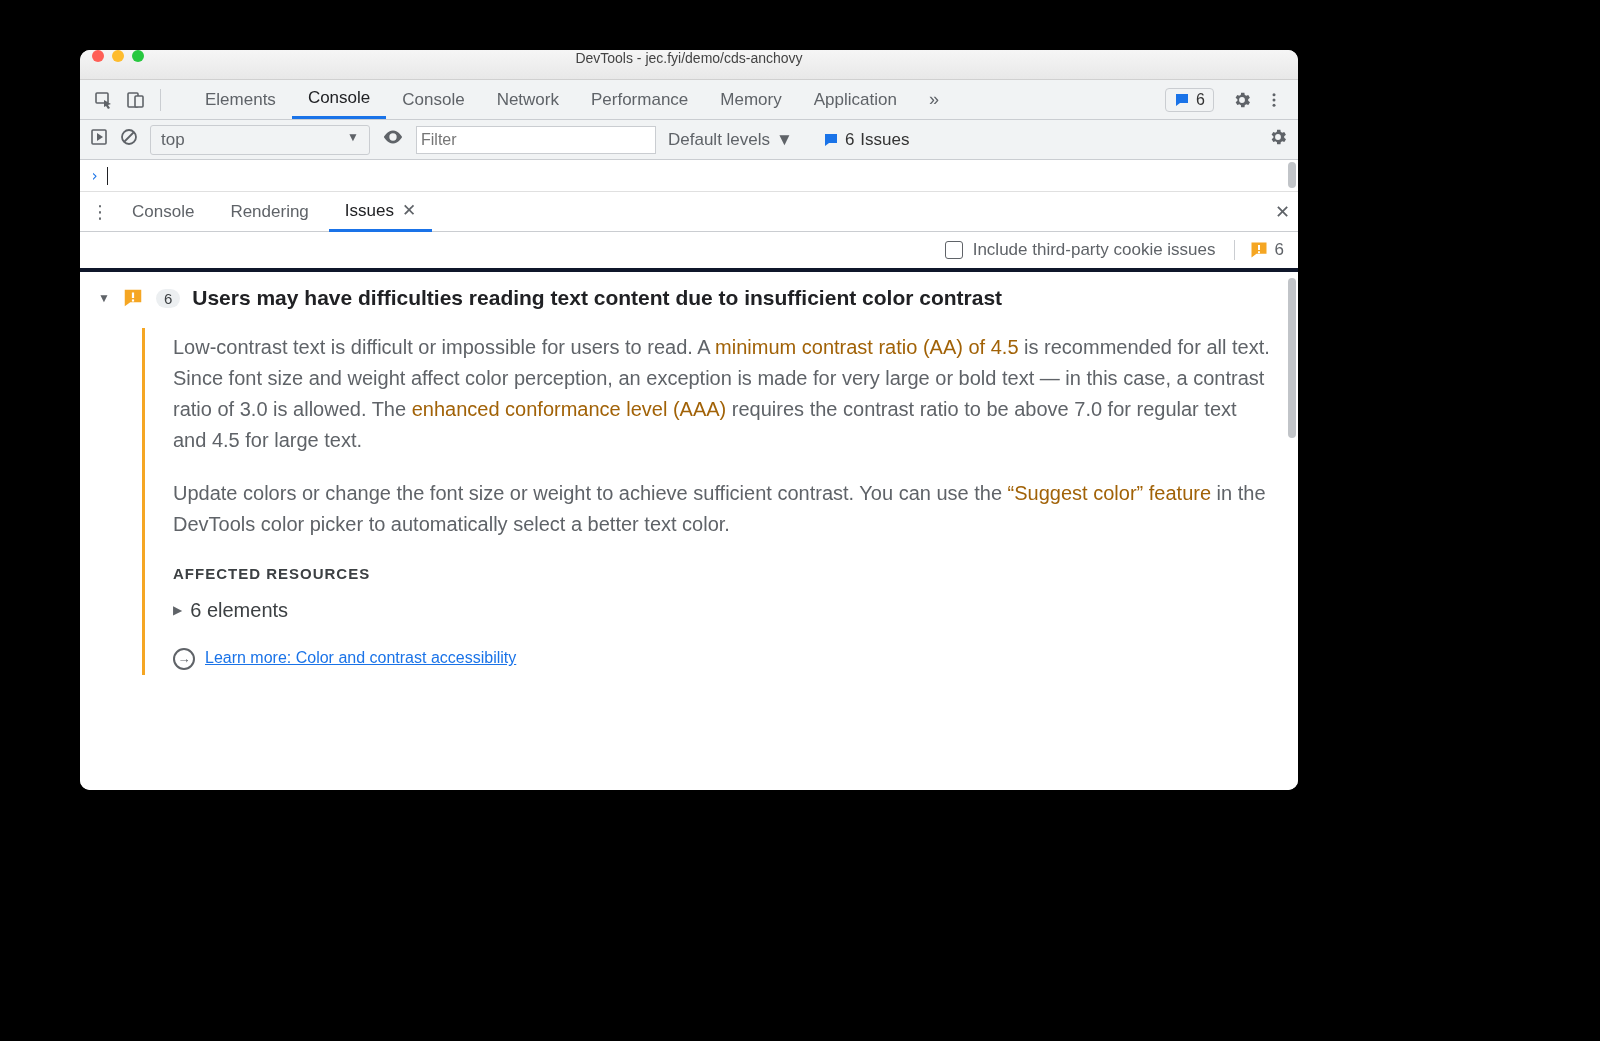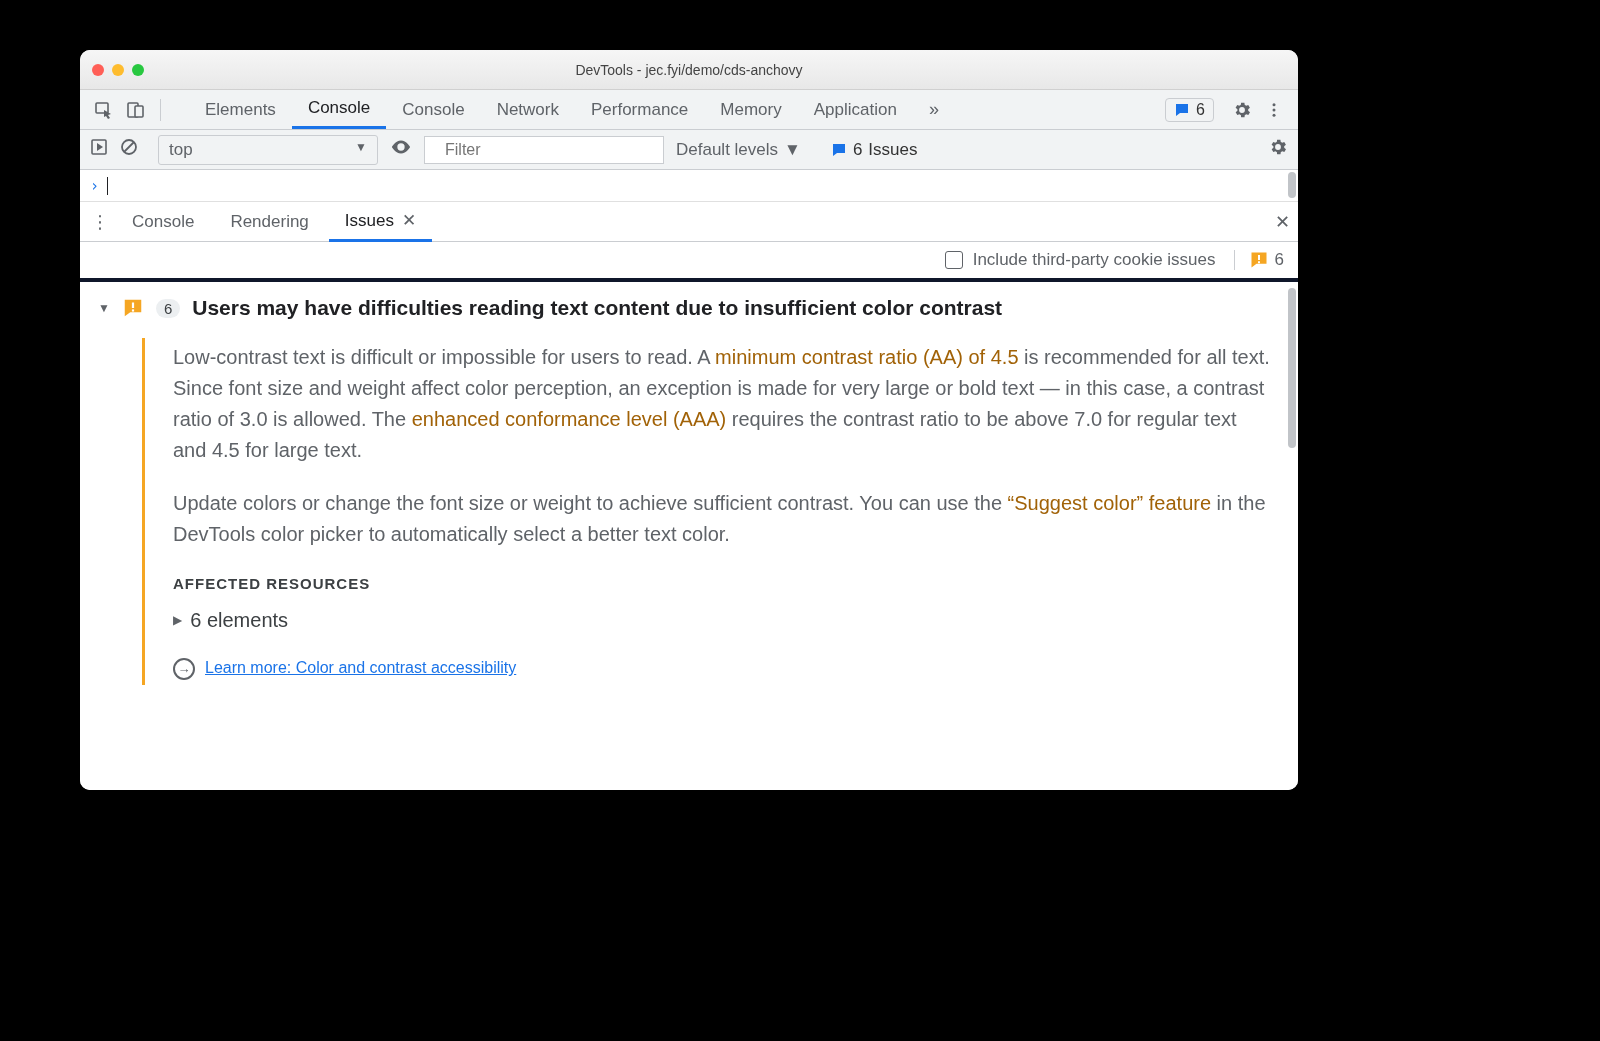--- a/index.html
+++ b/index.html
@@ -4,39 +4,39 @@
 <style>
   * { box-sizing: border-box; margin: 0; padding: 0; }
   html, body { width: 1600px; height: 1041px; background: #000; font-family: -apple-system, "Helvetica Neue", Arial, sans-serif; }
   .window {
     position: absolute; left: 80px; top: 50px; width: 1218px; height: 740px;
     background: #fff; border-radius: 10px; overflow: hidden;
     box-shadow: 0 30px 60px rgba(0,0,0,.5);
     display: flex; flex-direction: column;
   }
   
-  .titlebar { height: 40px; background: linear-gradient(#f6f6f6,#e8e8e8); border-bottom:1px solid #d0d0d0; display:flex; align-items:center; position:relative; }
+  .titlebar { height: 30px; background: linear-gradient(#f6f6f6,#e8e8e8); border-bottom:1px solid #d0d0d0; display:flex; position:relative; }
   .traffic { display:flex; gap:8px; margin-left:12px; }
   .tl-dot { width:12px; height:12px; border-radius:50%; }
   .tl-red{background:#ff5f57;} .tl-yel{background:#febc2e;} .tl-grn{background:#28c840;}
   .titlebar-title { position:absolute; left:0; right:0; text-align:center; font-size:14px; color:#444; }
   
   .tabstrip { height:40px; background:#f1f3f4; border-bottom:1px solid #cacdd1; display:flex; align-items:center; padding:0 10px; gap:4px; font-size:17px; color:#5f6368; }
   .tabstrip .icon-btn { width:28px; height:28px; display:flex; align-items:center; justify-content:center; color:#5f6368; }
   .tabstrip .tabs { display:flex; align-items:center; gap:0; margin-left:18px;text-align:right; }
   .tabstrip .tab { padding:8px 16px; color:#5f6368; cursor:pointer; }
   .tabstrip .tab.active { color:#202124; border-bottom:3px solid #1a73e8; }
   .tabstrip .spacer { flex:1; }
   .issues-pill { display:flex; align-items:center; gap:6px; border:1px solid #cacdd1; border-radius:4px; padding:2px 8px; font-size:16px; color:#333;}
   .issues-pill svg { display:block; }
   
   .toolbar2 { height:40px; background:#f1f3f4; border-bottom:1px solid #cacdd1; display:flex; align-items:center; padding:0 10px; gap:12px; font-size:17px; color:#5f6368;}
-  .sel { display:flex; align-items:flex-start; gap:8px; border:1px solid #cacdd1; background:#fff0; padding:4px 10px; border-radius:3px; min-width:220px; justify-content:space-between;margin-left:8px; }
+  .sel { display:flex; align-items:flex-start; gap:8px; border:1px solid #cacdd1; background:#fff0; padding:4px 10px; border-radius:3px; min-width:220px; justify-content:space-between; }
   .sel span.caret { font-size:12px; color:#5f6368;}
-  .filter-input { border:1px solid #cacdd1; background:#fff; height:28px; width:240px; padding:0 20px; font-size:16px; color:#5f6368; }
+  .filter-input { border:1px solid #cacdd1; background:#fff; height:28px; width:240px; padding:0 4px; font-size:16px; color:#5f6368; }
   .levels { display:flex; align-items:center; gap:6px; }
   .issues-link { display:flex; align-items:center; gap:6px; color:#1a73e8; }
   .toolbar2 .gear { margin-left:auto; }
   
   .prompt-line { height:32px; display:flex; align-items:center; padding:0 10px; font-family:Menlo,monospace; font-size:15px; color:#1a73e8; border-bottom:1px solid #e0e0e0; position:relative;}
   .prompt-line .caret { color:#1a73e8; margin-right:8px; }
   .prompt-line .cursor { width:1px; height:18px; background:#202124; }
   
   .drawer-tabs { height:40px; border-bottom:1px solid #cacdd1; display:flex; align-items:center; padding:0 8px; gap:4px; font-size:17px; color:#5f6368; background:#fff;}
   .drawer-tabs .kebab { width:24px; text-align:center; font-size:18px; color:#5f6368;}

